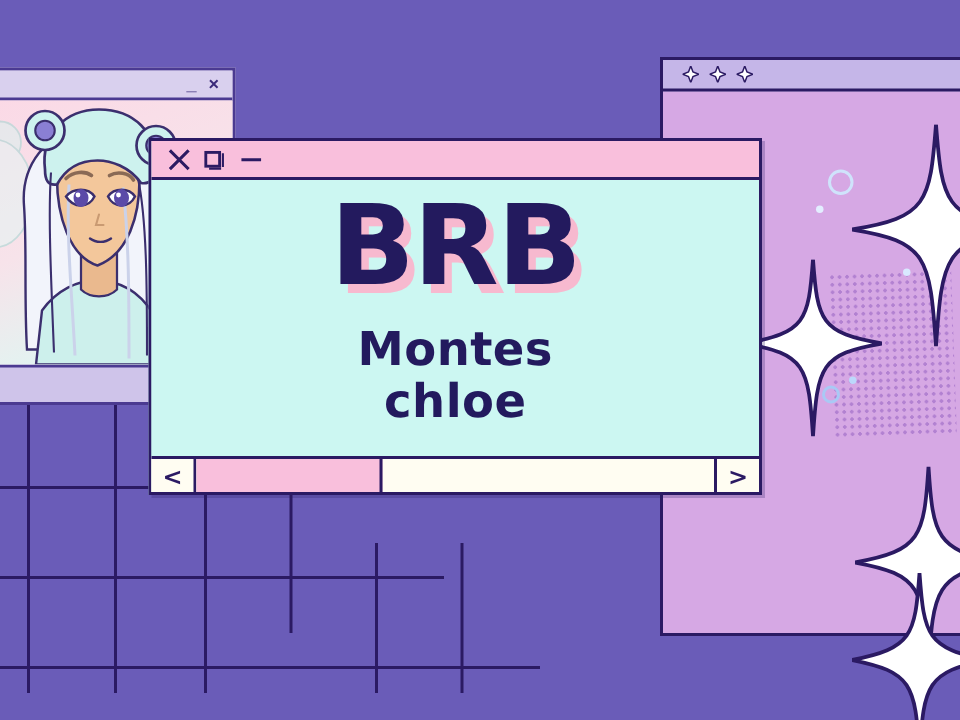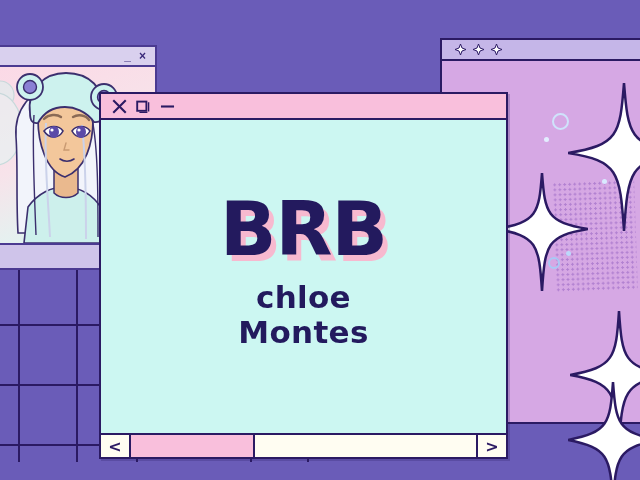--- a/index.html
+++ b/index.html
@@ -126,21 +126,21 @@
     height: 27px;
     background: #cfc4ea;
     border-top: 2px solid #4b3a91;
   }
   .art-svg { position: absolute; left: 0; top: 0; }
 
   
   .win-main {
     position: absolute;
     left: 99px; top: 92px;
-    width: 409px; height: 367px;
+    width: 409px; height: 238px;
     border: 2px solid #2b1a63;
     background: #ccf7f2;
     display: flex;
     flex-direction: column;
     box-shadow: 2px 2px 0 rgba(43,26,99,.25);
   }
   .win-main-title {
     height: 26px;
     background: #f9bfdc;
     border-bottom: 2px solid #2b1a63;
@@ -375,22 +375,22 @@
       <span class="tb-ico">
         <svg width="15" height="15" viewBox="0 0 15 15">
           <path d="M2 7.5 L13 7.5" stroke="#2b1a63" stroke-width="2.1" stroke-linecap="square"></path>
         </svg>
       </span>
     </div>
 
     <div class="win-main-body">
       <div class="brb">BRB</div>
       <div class="sub">
+        <div>Montes</div>
         <div>chloe</div>
-        <div>Montes</div>
       </div>
     </div>
 
     <div class="win-main-scroll">
       <div class="sb-btn">&lt;</div>
       <div class="sb-track">
         <div class="sb-thumb" style="width: 36%;"></div>
       </div>
       <div class="sb-btn right">&gt;</div>
     </div>

